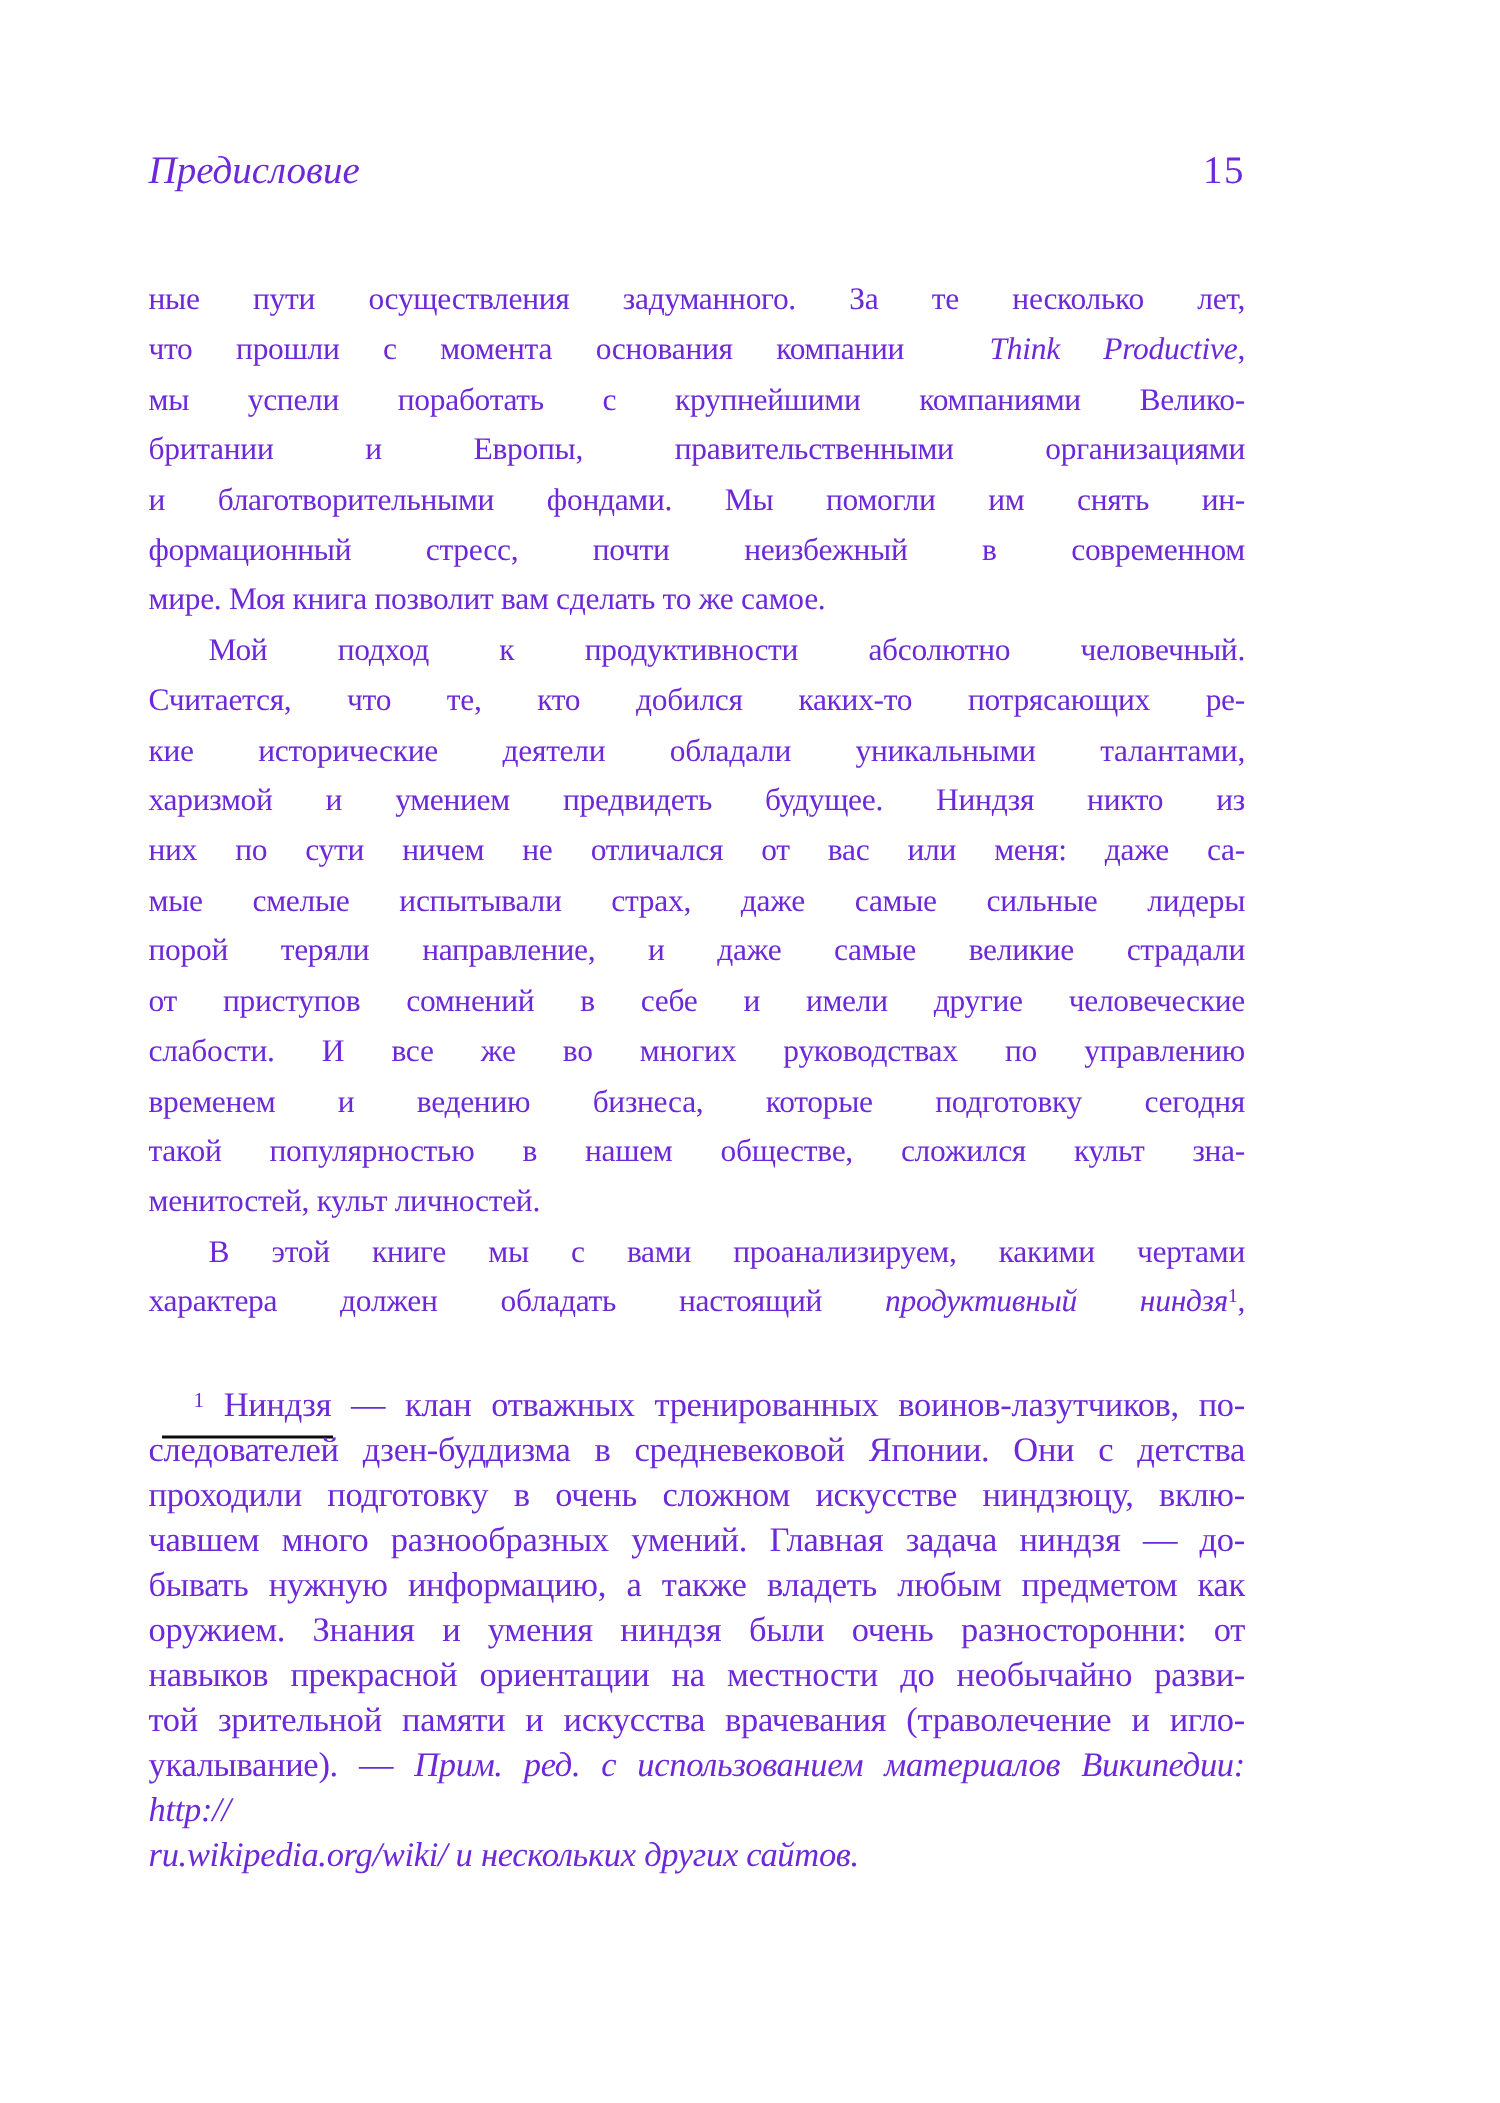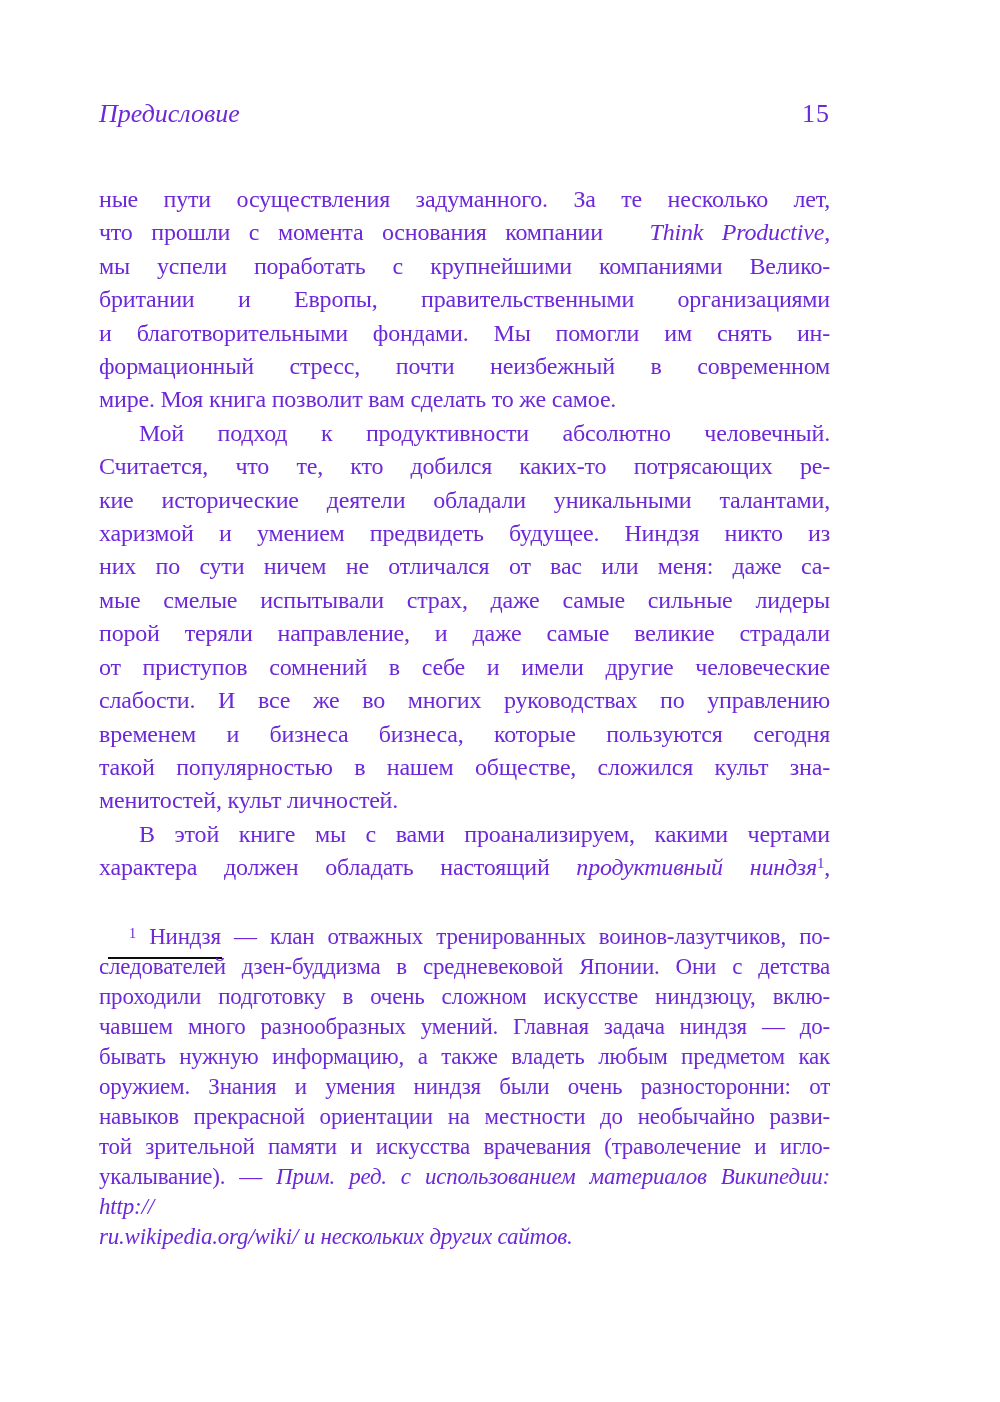--- a/index.html
+++ b/index.html
@@ -26,21 +26,21 @@
   }
   .rh-title { font-style: italic; }
   .rh-page { font-style: normal; letter-spacing: 1px; }
   .flow {
     position: absolute;
     left: 99px;
     width: 731px;
   }
   .flow-body {
     top: 183px;
-    font-size: 24px;
+    font-size: 21px;
     line-height: 33.4px;
     letter-spacing: -0.2px;
   }
   .flow-footnote {
     top: 922px;
     font-size: 23px;
     line-height: 30px;
     letter-spacing: -0.2px;
   }
   .line {
@@ -86,21 +86,21 @@
       <div class="line no-just"><span>мире. Моя книга позволит вам сделать то же самое.</span></div>
       <div class="line" style="padding-left: 40px;"><span>Мой подход к продуктивности абсолютно человечный.</span></div>
       <div class="line"><span>Считается, что те, кто добился каких-то потрясающих ре-</span></div>
       <div class="line"><span>кие исторические деятели обладали уникальными талантами,</span></div>
       <div class="line"><span>харизмой и умением предвидеть будущее. Ниндзя никто из</span></div>
       <div class="line"><span>них по сути ничем не отличался от вас или меня: даже са-</span></div>
       <div class="line"><span>мые смелые испытывали страх, даже самые сильные лидеры</span></div>
       <div class="line"><span>порой теряли направление, и даже самые великие страдали</span></div>
       <div class="line"><span>от приступов сомнений в себе и имели другие человеческие</span></div>
       <div class="line"><span>слабости. И все же во многих руководствах по управлению</span></div>
-      <div class="line"><span>временем и бизнеса бизнеса, которые пользуются сегодня</span></div>
+      <div class="line"><span>временем и ведению бизнеса, которые подготовку сегодня</span></div>
       <div class="line"><span>такой популярностью в нашем обществе, сложился культ зна-</span></div>
       <div class="line no-just"><span>менитостей, культ личностей.</span></div>
       <div class="line" style="padding-left: 40px;"><span>В этой книге мы с вами проанализируем, какими чертами</span></div>
       <div class="line"><span>характера должен обладать настоящий </span><span style="font-style: italic;">продуктивный ниндзя</span><sup>1</sup><span>,</span></div>
     </div>
 
   <div class="footnote-rule"></div>
 
   <div class="flow flow-footnote" id="footnote">
       <div class="line" style="padding-left: 30px;"><sup>1</sup><span> Ниндзя — клан отважных тренированных воинов-лазутчиков, по-</span></div>

